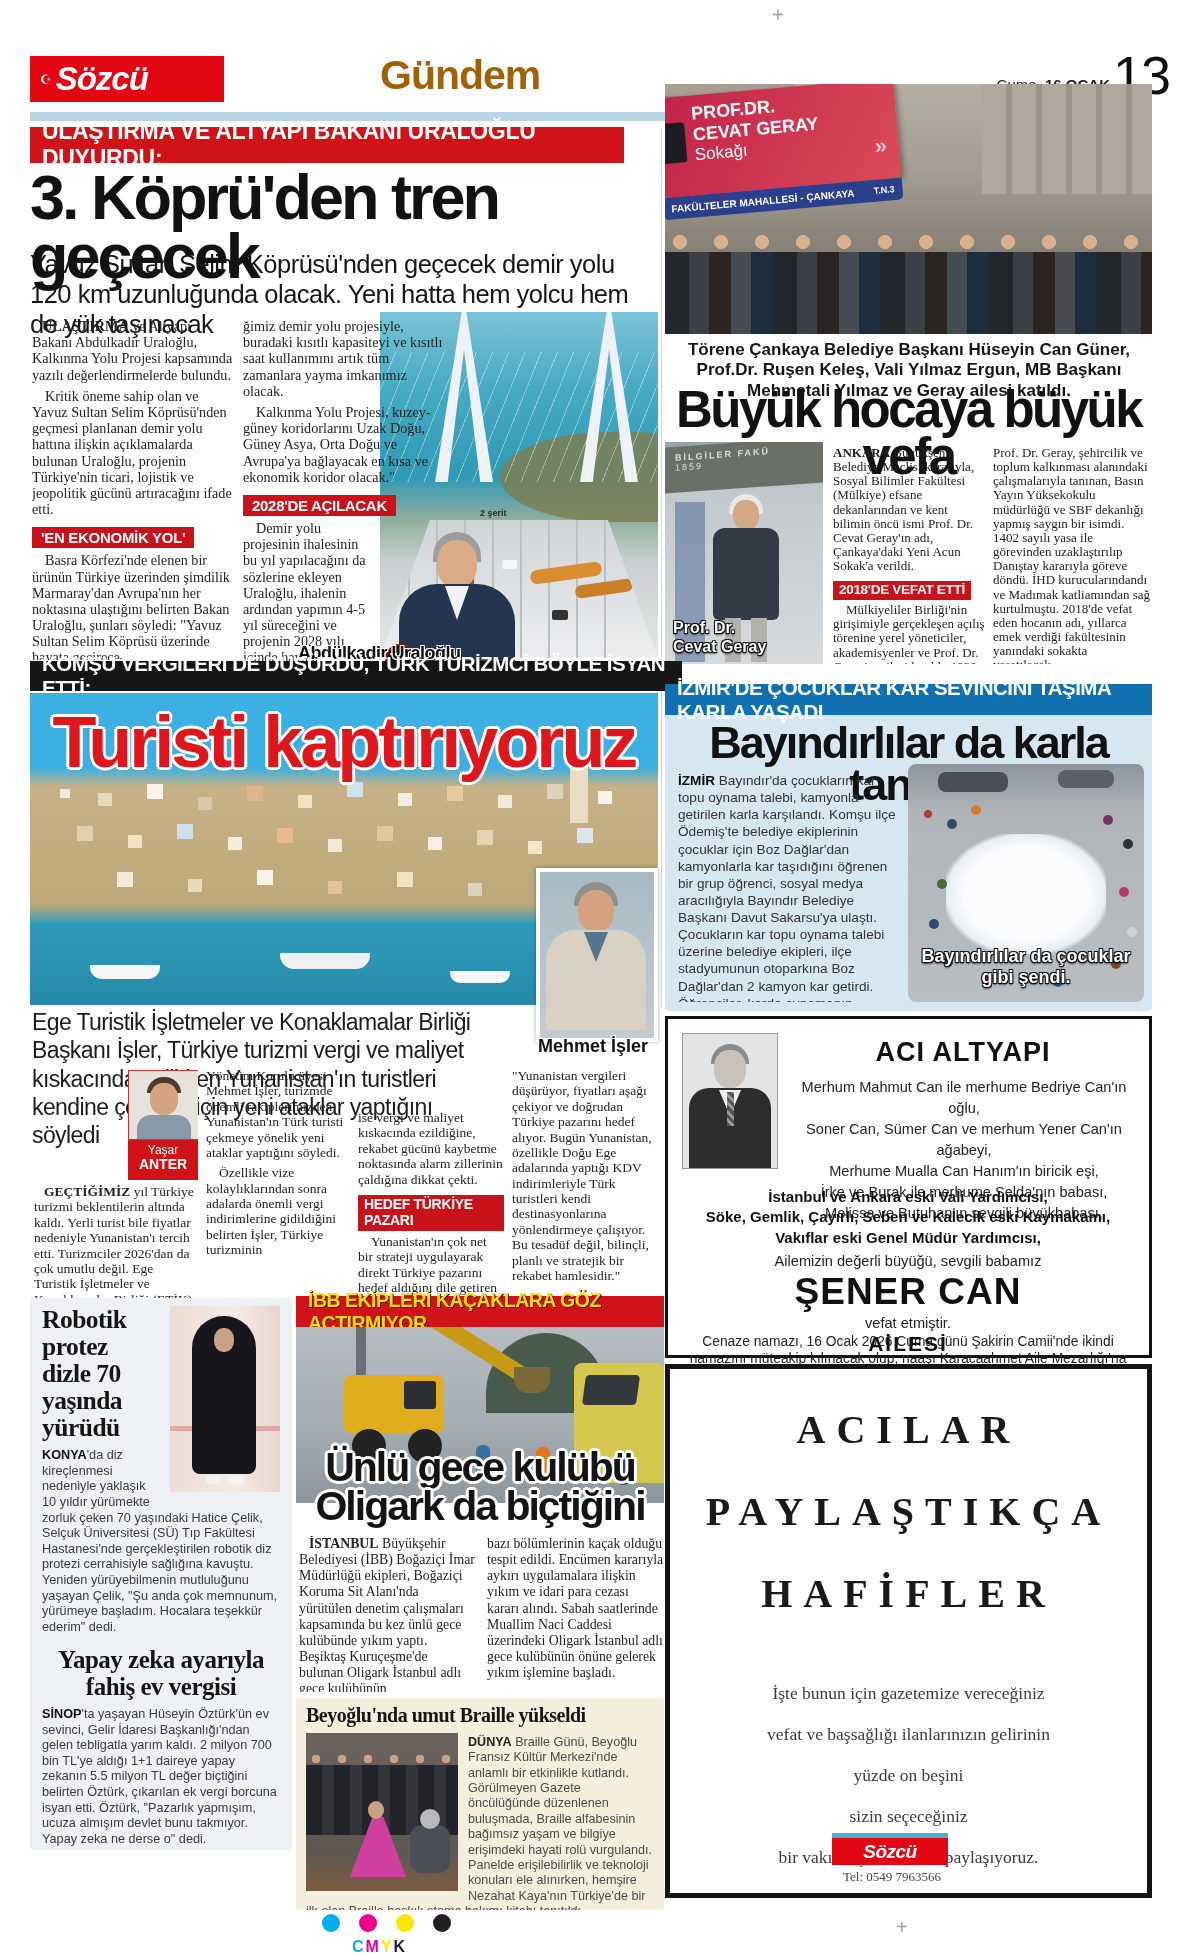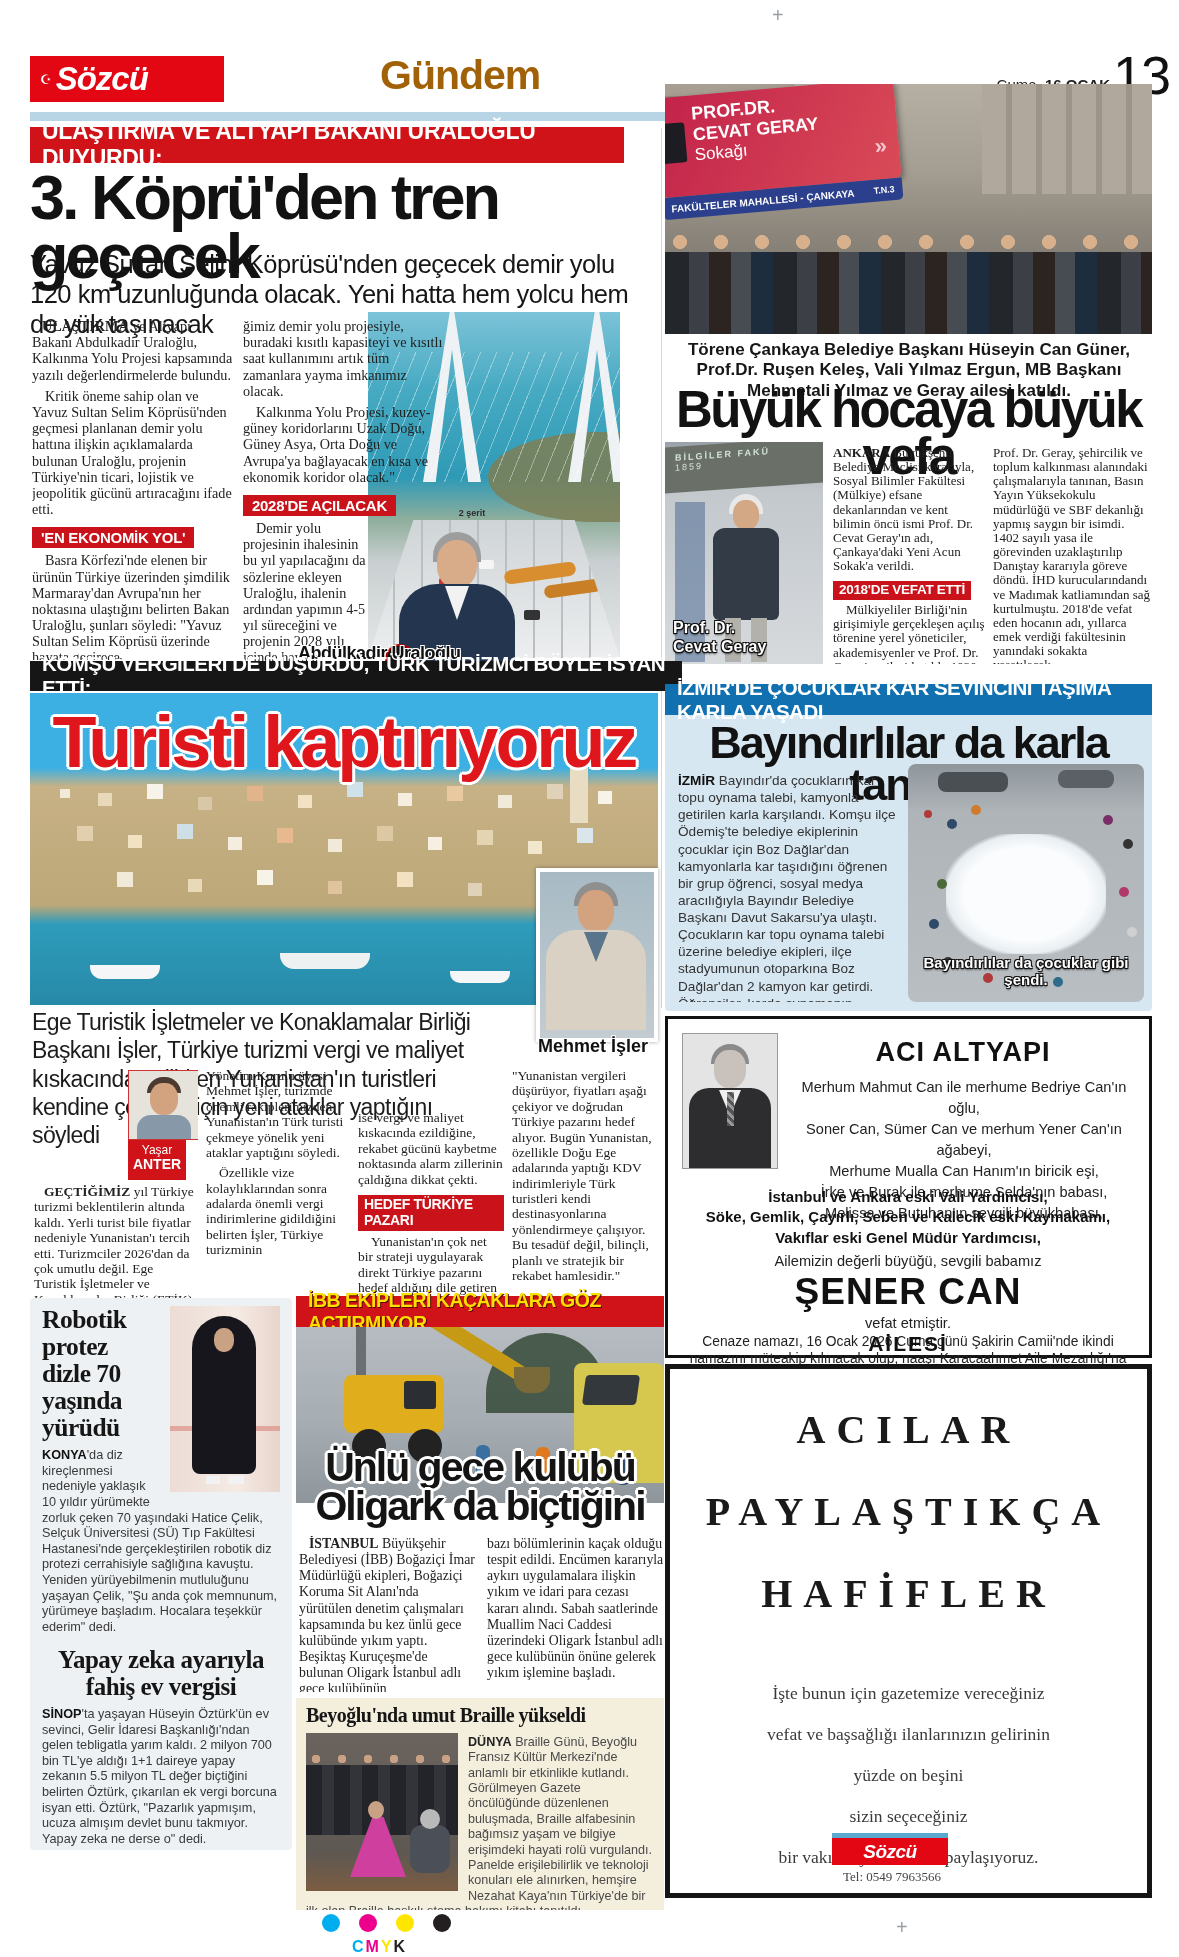--- a/index.html
+++ b/index.html
@@ -49,21 +49,21 @@
   <div class="vline" style="left:661px;top:128px;height:880px"></div>
 
   <div class="kicker" style="left:30px;top:127px;width:570px;height:36px;background:#cf1318;font-size:23px">
     <span>ULAŞTIRMA VE ALTYAPI BAKANI URALOĞLU DUYURDU:</span>
   </div>
 
   <div class="h-main" style="left:30px;top:168px;width:640px;font-size:63px">3. Köprü'den tren geçecek</div>
 
   <div class="abs" style="left:30px;top:250px;width:632px;font-size:25.5px;line-height:1.17;letter-spacing:-.5px;color:#161616">Yavuz Sultan Selim Köprüsü'nden geçecek demir yolu 120 km uzunluğunda olacak. Yeni hatta hem yolcu hem de yük taşınacak</div>
 
-  <div class="photo" style="left:368px;top:312px;width:252px;height:346px;background:linear-gradient(180deg,#7cc3d8 0%,#47aac2 22%,#2f9ab6 48%,#8fae9c 60%,#c9cfd0 72%,#e4e7e8 100%)">
+  <div class="photo" style="left:380px;top:312px;width:278px;height:346px;background:linear-gradient(180deg,#7cc3d8 0%,#47aac2 22%,#2f9ab6 48%,#8fae9c 60%,#c9cfd0 72%,#e4e7e8 100%)">
     <div class="pp" style="left:120px;top:120px;width:220px;height:90px;background:#7c7f55;border-radius:50% 40% 30% 50%;opacity:.85"></div>
     <div class="pp" style="left:55px;top:0;width:58px;height:170px;background:#eef2f4;clip-path:polygon(46% 0,54% 0,100% 100%,78% 100%,50% 22%,22% 100%,0 100%)"></div>
     <div class="pp" style="left:200px;top:0;width:58px;height:170px;background:#eef2f4;clip-path:polygon(46% 0,54% 0,100% 100%,78% 100%,50% 22%,22% 100%,0 100%)"></div>
     <div class="pp" style="left:0;top:40px;width:100%;height:130px;background:repeating-linear-gradient(112deg,transparent 0 14px,rgba(255,255,255,.55) 14px 15px);opacity:.7"></div>
     <div class="pp" style="left:0;top:208px;width:100%;height:138px;background:linear-gradient(180deg,#cfd4d6,#eceeef);clip-path:polygon(18% 0,82% 0,100% 100%,0 100%)">
       <div class="pp" style="left:10%;top:0;width:80%;height:100%;background:repeating-linear-gradient(90deg,#b9bfc2 0 2px,transparent 2px 28px)"></div>
       <div class="pp" style="left:54%;top:46px;width:72px;height:14px;background:#d88d2e;border-radius:7px;transform:rotate(-8deg)"></div>
       <div class="pp" style="left:70%;top:62px;width:58px;height:13px;background:#c97f26;border-radius:7px;transform:rotate(-8deg)"></div>
       <div class="pp" style="left:28%;top:58px;width:16px;height:9px;background:#c33;border-radius:2px"></div>
       <div class="pp" style="left:44%;top:40px;width:15px;height:9px;background:#f5f5f5;border-radius:2px"></div>
@@ -168,21 +168,21 @@
 
   <div class="abs" style="left:32px;top:1008px;width:460px;font-size:23px;line-height:1.23;letter-spacing:-.6px;color:#1c1c1c">Ege Turistik İşletmeler ve Konaklamalar Birliği Başkanı İşler, Türkiye turizmi vergi ve maliyet kıskacında ezilirken Yunanistan'ın turistleri kendine çekmek için yeni ataklar yaptığını söyledi</div>
 
   <div class="col serif" style="left:34px;top:1068px;width:164px;height:238px;font-size:13.5px;line-height:1.14;color:#222">
     <div style="float:right;width:70px;height:110px;margin:2px 0 4px 6px;font-family:'Liberation Sans',sans-serif">
       <div class="photo" style="position:relative;width:70px;height:68px;background:#e6e3dc;border:1px solid #c33">
         <div class="pp" style="left:18px;top:6px;width:34px;height:16px;background:#4a3a30;border-radius:17px 17px 0 0"></div>
         <div class="pp" style="left:21px;top:12px;width:28px;height:32px;background:#d3a27e;border-radius:45%"></div>
         <div class="pp" style="left:8px;top:44px;width:54px;height:24px;background:#8798a8;border-radius:14px 14px 0 0"></div>
       </div>
-      <div style="width:58px;height:40px;background:#cf1318;color:#fff;text-align:center;line-height:1.1;padding-top:4px;box-sizing:border-box">
+      <div style="width:70px;height:40px;background:#cf1318;color:#fff;text-align:center;line-height:1.1;padding-top:4px;box-sizing:border-box">
         <div style="font-size:12px">Yaşar</div>
         <div class="bold" style="font-size:14px">ANTER</div>
       </div>
     </div>
     <p class="colp" style="text-indent:10px"><b>GEÇTİĞİMİZ</b> <span>yıl Türkiye turizmi beklentilerin altında kaldı. Yerli turist bile fiyatlar nedeniyle Yunanistan'ı tercih etti. Turizmciler 2026'dan da çok umutlu değil. Ege Turistik İşletmeler ve Konaklamalar Birliği (ETİK) Başkanı ve Türkiye Turizm Tanıtım ve Geliştirme Ajansı (TGA)</span></p>
   </div>
   <div class="col serif" style="left:206px;top:1068px;width:144px;height:238px;font-size:13.5px;line-height:1.14;color:#222">
     <p class="colp" style="text-indent:0">Yönetim Kurulu üyesi Mehmet İşler, turizmde önemli rakiplerimizden Yunanistan'ın Türk turisti çekmeye yönelik yeni ataklar yaptığını söyledi.</p>
     <p class="colp">Özellikle vize kolaylıklarından sonra adalarda önemli vergi indirimlerine gidildiğini belirten İşler, Türkiye turizminin</p>
   </div>
@@ -203,21 +203,21 @@
 
   <div class="col" style="left:678px;top:772px;width:222px;height:230px;font-size:13.6px;line-height:1.26;color:#333">
     <p style="margin:0"><b style="color:#111">İZMİR</b> <span>Bayındır'da çocukların kar topu oynama talebi, kamyonla getirilen karla karşılandı. Komşu ilçe Ödemiş'te belediye ekiplerinin çocuklar için Boz Dağlar'dan kamyonlarla kar taşıdığını öğrenen bir grup öğrenci, sosyal medya aracılığıyla Bayındır Belediye Başkanı Davut Sakarsu'ya ulaştı. Çocukların kar topu oynama talebi üzerine belediye ekipleri, ilçe stadyumunun otoparkına Boz Dağlar'dan 2 kamyon kar getirdi. Öğrenciler, karda oynamanın mutluluğunu yaşadı. Bayındır Belediye Başkanı Sakarsu, çocuklar ve ailelerinin çok mutlu olduğunu söyledi.</span></p>
   </div>
 
   <div class="photo" style="left:908px;top:764px;width:236px;height:238px;border-radius:8px;background:linear-gradient(180deg,#8e959b 0%,#aeb4b8 20%,#b9bec2 100%)">
     <div class="pp" style="left:30px;top:8px;width:70px;height:20px;background:#4a4f54;border-radius:8px"></div>
     <div class="pp" style="left:150px;top:6px;width:56px;height:18px;background:#5a6066;border-radius:8px"></div>
     <div class="pp" style="left:38px;top:70px;width:160px;height:120px;background:radial-gradient(ellipse at 50% 50%,#fafcfd 0 55%,#e8eef2 70%,transparent 75%)"></div>
     <div class="pp" style="left:16px;top:46px;width:8px;height:8px;border-radius:50%;background:#b03a3a;box-shadow:24px 10px 0 1px #2e4a68,48px -4px 0 1px #d07a2e,180px 6px 0 1px #7a2e68,200px 30px 0 1px #333,14px 70px 0 1px #4a6a3a,196px 78px 0 1px #b03a6a,6px 110px 0 1px #2e4a68,204px 118px 0 1px #d0d0d0,20px 148px 0 1px #333,188px 150px 0 1px #7a4a2e,60px 164px 0 1px #b03a3a,130px 168px 0 1px #2e6a8a"></div>
-    <div class="pp bold outline-k center" style="left:0;bottom:14px;width:100%;color:#fff;font-size:15px">Bayındırlılar da çocuklar gibi şendi.</div>
+    <div class="pp bold outline-k center" style="left:0;bottom:14px;width:100%;color:#fff;font-size:18px">Bayındırlılar da çocuklar gibi şendi.</div>
   </div>
 
   <div class="abs" style="left:665px;top:1016px;width:487px;height:342px;background:#fff;border:3px solid #111;box-sizing:border-box">
     <div class="photo" style="left:14px;top:14px;width:94px;height:134px;background:#e4e4e4;border:1px solid #999">
       <div class="pp" style="left:28px;top:10px;width:38px;height:20px;background:#8a8a8a;border-radius:19px 19px 0 0"></div>
       <div class="pp" style="left:31px;top:16px;width:32px;height:38px;background:#c9c2bc;border-radius:45%"></div>
       <div class="pp" style="left:6px;top:54px;width:82px;height:80px;background:#2d2d30;border-radius:20px 20px 0 0"></div>
       <div class="pp" style="left:36px;top:56px;width:22px;height:26px;background:#f0f0f0;clip-path:polygon(0 0,100% 0,50% 100%)"></div>
       <div class="pp" style="left:44px;top:58px;width:7px;height:34px;background:repeating-linear-gradient(45deg,#555 0 3px,#999 3px 6px)"></div>
     </div>

